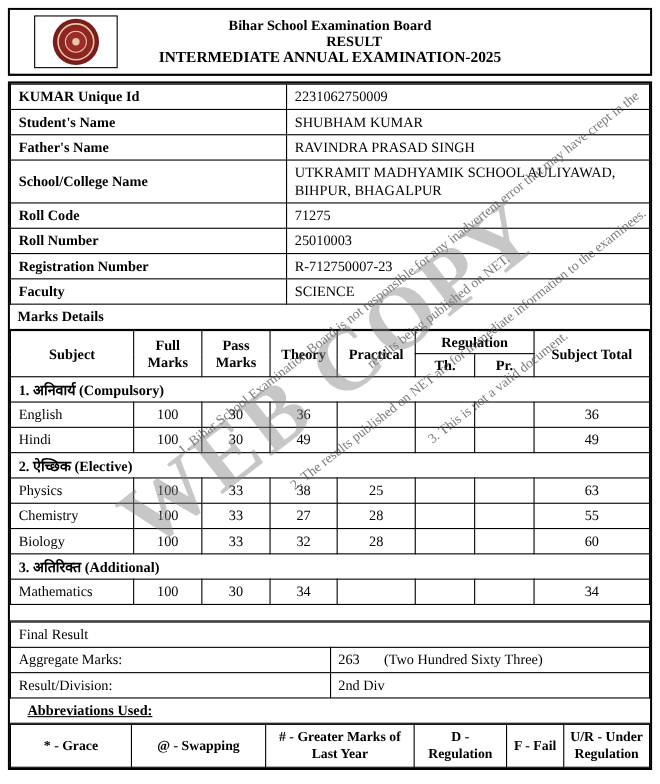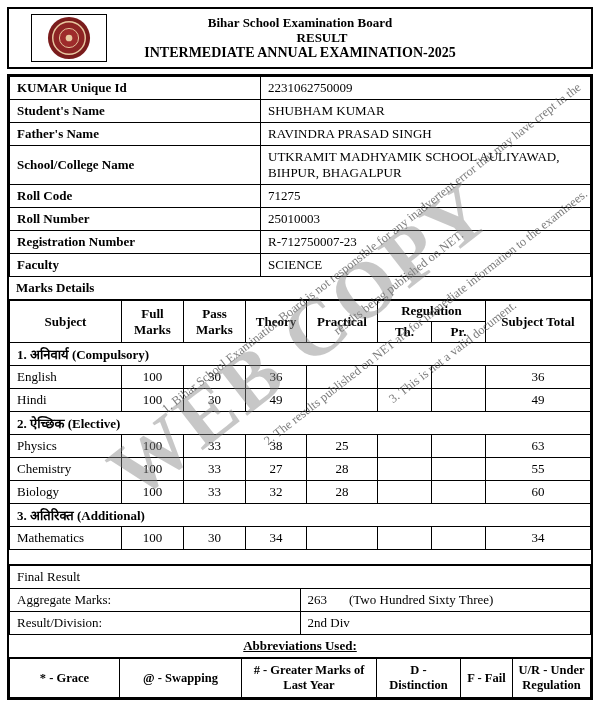--- a/index.html
+++ b/index.html
@@ -52,21 +52,21 @@
   .marks-table td.subj { text-align:left; }
   .section-row td { font-weight:bold; text-align:left; padding:2px 7px; }
   
   .gap-row { height:14px; border-bottom:1px solid #000; }
   
   .final-table .lbl { font-weight:normal; width:236px; }
   .final-table .title-cell { font-weight:normal; }
   .agg-words { margin-left:22px;margin-top:22px; }
   
   .abbr-title {
-    text-align:center; font-weight:bold; font-size:13px;
+    text-align:left; font-weight:bold; font-size:13px;
     padding:3px 16px; border-bottom:1px solid #000;
   }
   .abbr-title span { text-decoration:underline; }
   .abbr-table td { font-weight:bold; text-align:center; font-size:12.5px; padding:4px 3px; }
   
   .wm { position:absolute; inset:0; pointer-events:none; z-index:10; }
   .wm-copy {
     position:absolute; left:0; top:288px; width:586px;
     text-align:center;
     transform:rotate(-38deg);
@@ -276,21 +276,21 @@
           <col style="width:135px">
         <col style="width:84px">
           <col style="width:52px">
           <col>
       </colgroup>
       <tbody>
           <tr>
         <td>* - Grace</td>
         <td>@ - Swapping</td>
         <td># - Greater Marks of Last Year</td>
-        <td>D - Distinction</td>
+        <td>D - Regulation</td>
         <td>F - Fail</td>
         <td>U/R - Under Regulation</td>
       </tr>
     </tbody>
       </table>
   </div>
 
   <div class="wm">
     <div class="wm-disc">
       <div>1. Bihar School Examination Board is not responsible for any inadvertent error that may have crept in the results being published on NET.</div>

